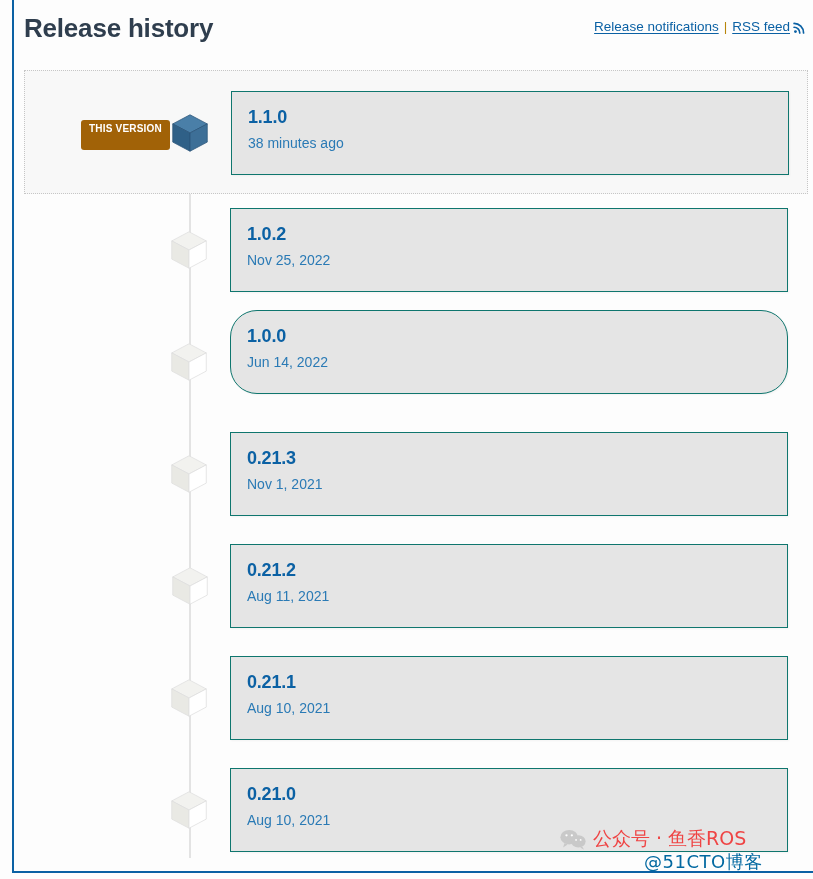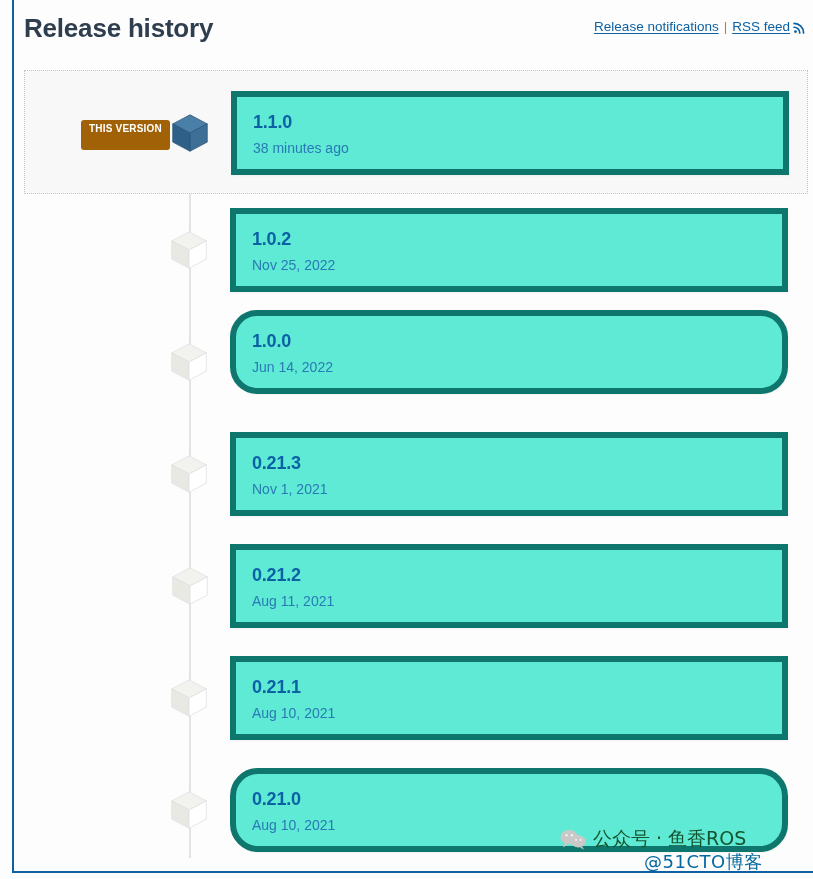--- a/index.html
+++ b/index.html
@@ -152,22 +152,22 @@
     height: 48px;
   }
 
   
   .release-card {
     position: absolute;
     left: 206px;
     width: 558px;
     height: 84px;
     box-sizing: border-box;
-    background: #5eead4;
-    border: 6px solid #0f766e;
+    background: #e5e5e5;
+    border: 1px solid #0f766e;
     box-shadow: 1px 1px 2px rgba(0,0,0,0.045);
     cursor: pointer;
   }
   .release-card .version {
     position: absolute;
     left: 16px;
     top: 15px;
     font-size: 18px;
     font-weight: 700;
     color: #0b61a4;
@@ -188,21 +188,21 @@
     top: 826px;
     width: 245px;
     height: 48px;
     pointer-events: none;
     user-select: none;
   }
   .wm-row {
     display: flex;
     align-items: center;
     gap: 7px;
-    color: #14532d;
+    color: #ef4444;
     font-size: 19px;
     font-family: "DejaVu Sans", sans-serif;
     white-space: nowrap;
   }
   .wechat-icon {
     width: 26px;
     height: 21px;
     flex: 0 0 auto;
   }
   .wm-sub {
@@ -312,21 +312,21 @@
             <div class="version">0.21.1</div>
             <div class="reldate">Aug 10, 2021</div>
           </a>
         </div>
         <div class="release-row" style="top: 684px;">
           <div class="cube-cell" style="top: 33px;"><svg viewBox="0 0 48 48" width="46" height="46">
               <polygon points="24,5 42,14.5 24,24 6,14.5" fill="#f2f2ef" stroke="#dedede" stroke-width="0.8"></polygon>
               <polygon points="6,14.5 24,24 24,43 6,33.5" fill="#e9e9e4" stroke="#dedede" stroke-width="0.8"></polygon>
               <polygon points="42,14.5 42,33.5 24,43 24,24" fill="#ffffff" stroke="#dedede" stroke-width="0.8"></polygon>
             </svg></div>
-          <a href="#" class="release-card" style="top: 14px; text-decoration: none; border-radius: 28px;">
+          <a href="#" class="release-card" style="top: 14px; text-decoration: none;">
             <div class="version">0.21.0</div>
             <div class="reldate">Aug 10, 2021</div>
           </a>
         </div>
       </div>
   </div>
 
   <div class="watermark">
     <div class="wm-row">
       <span class="wechat-icon">

